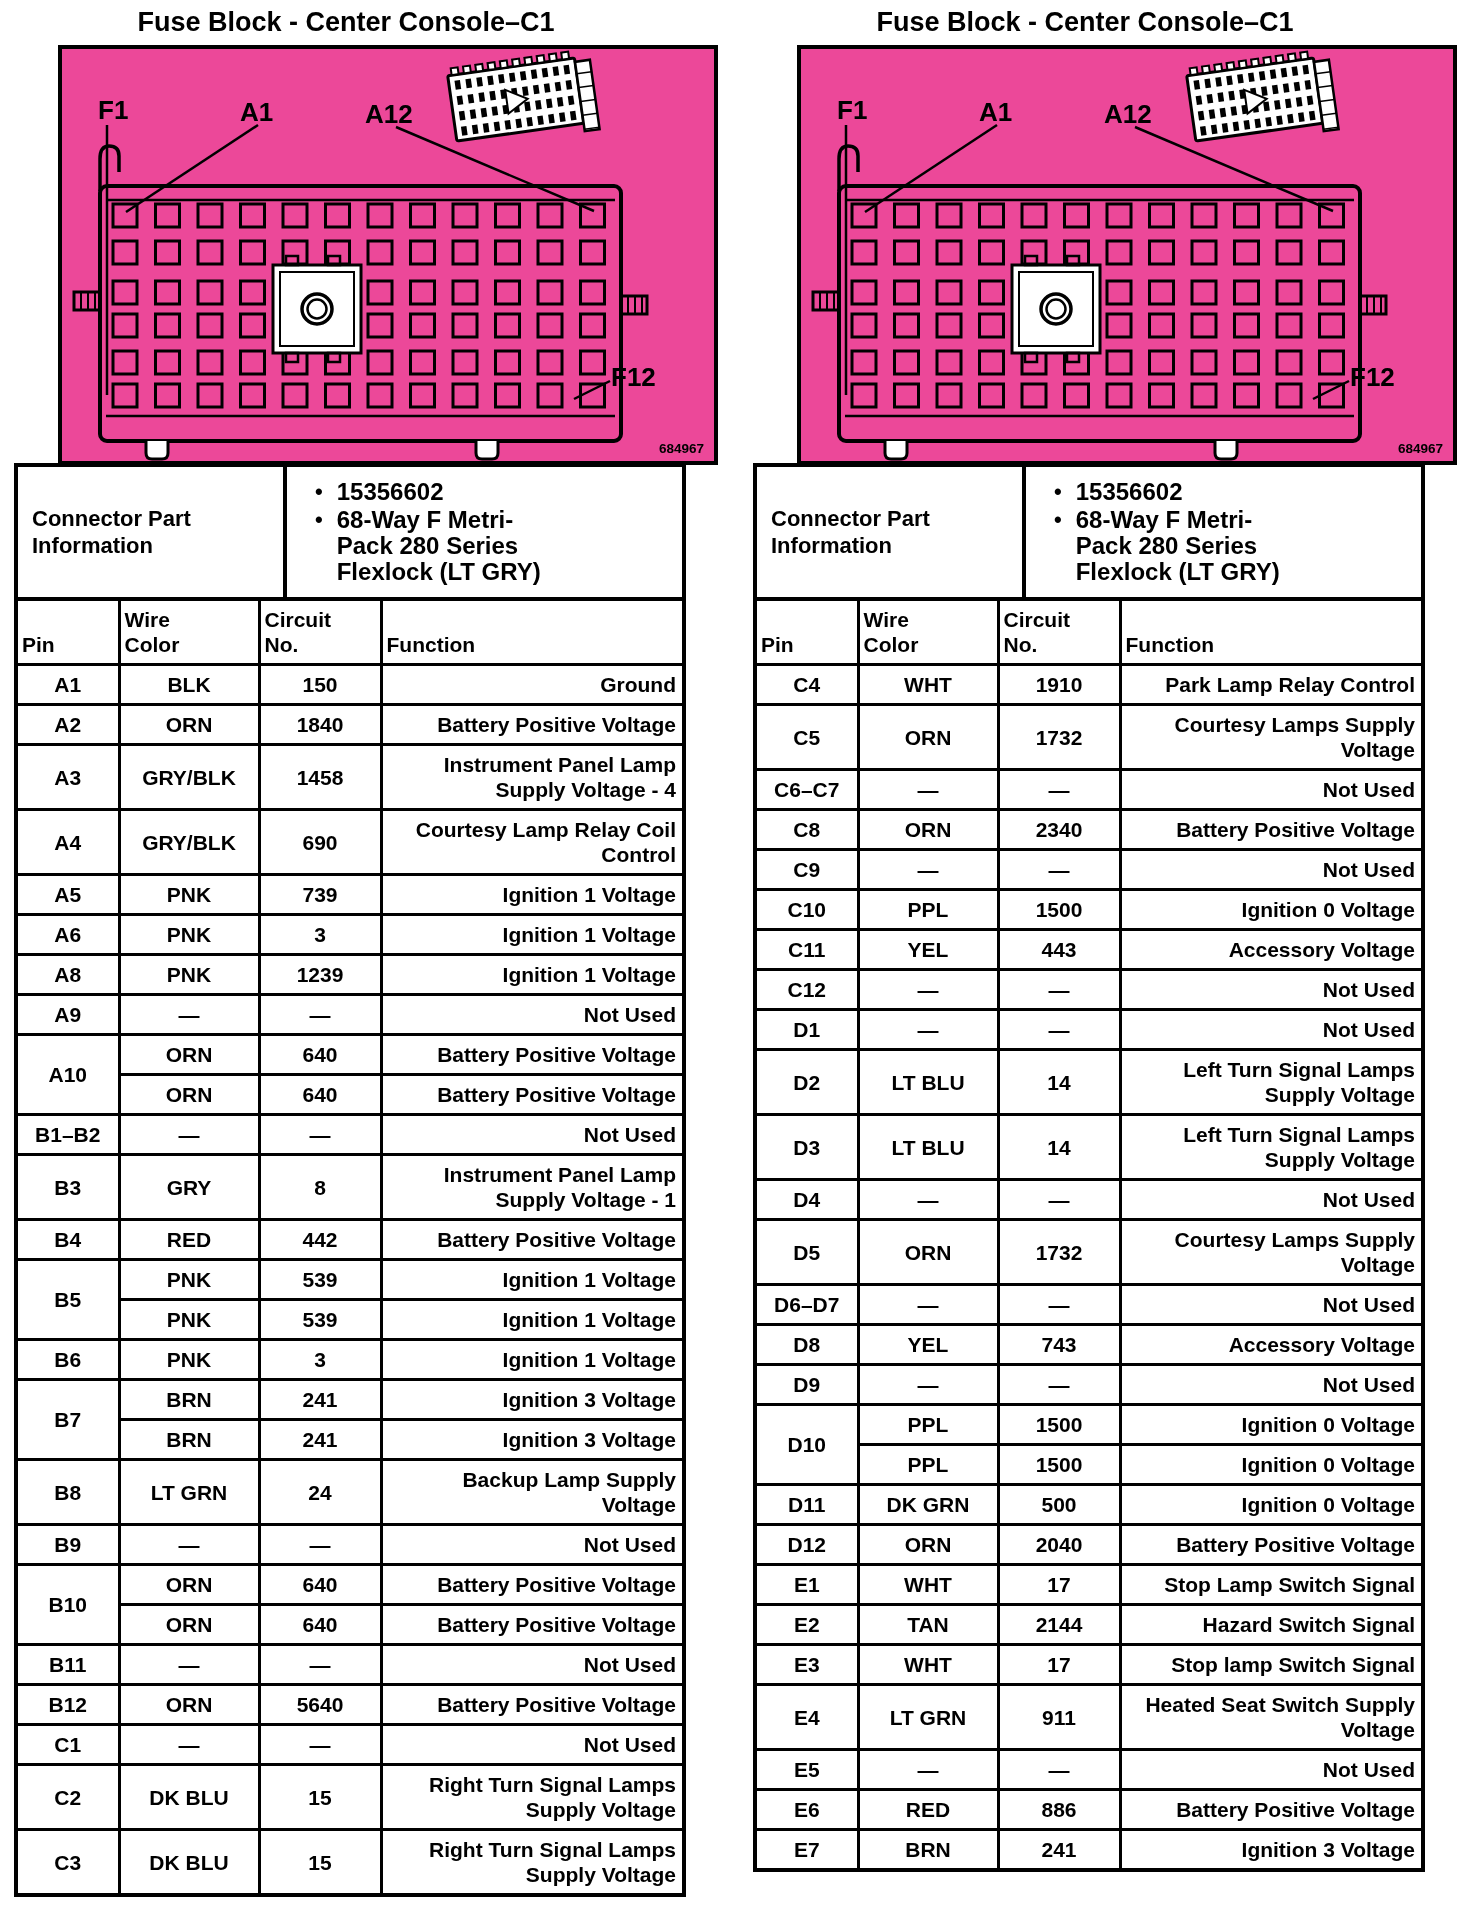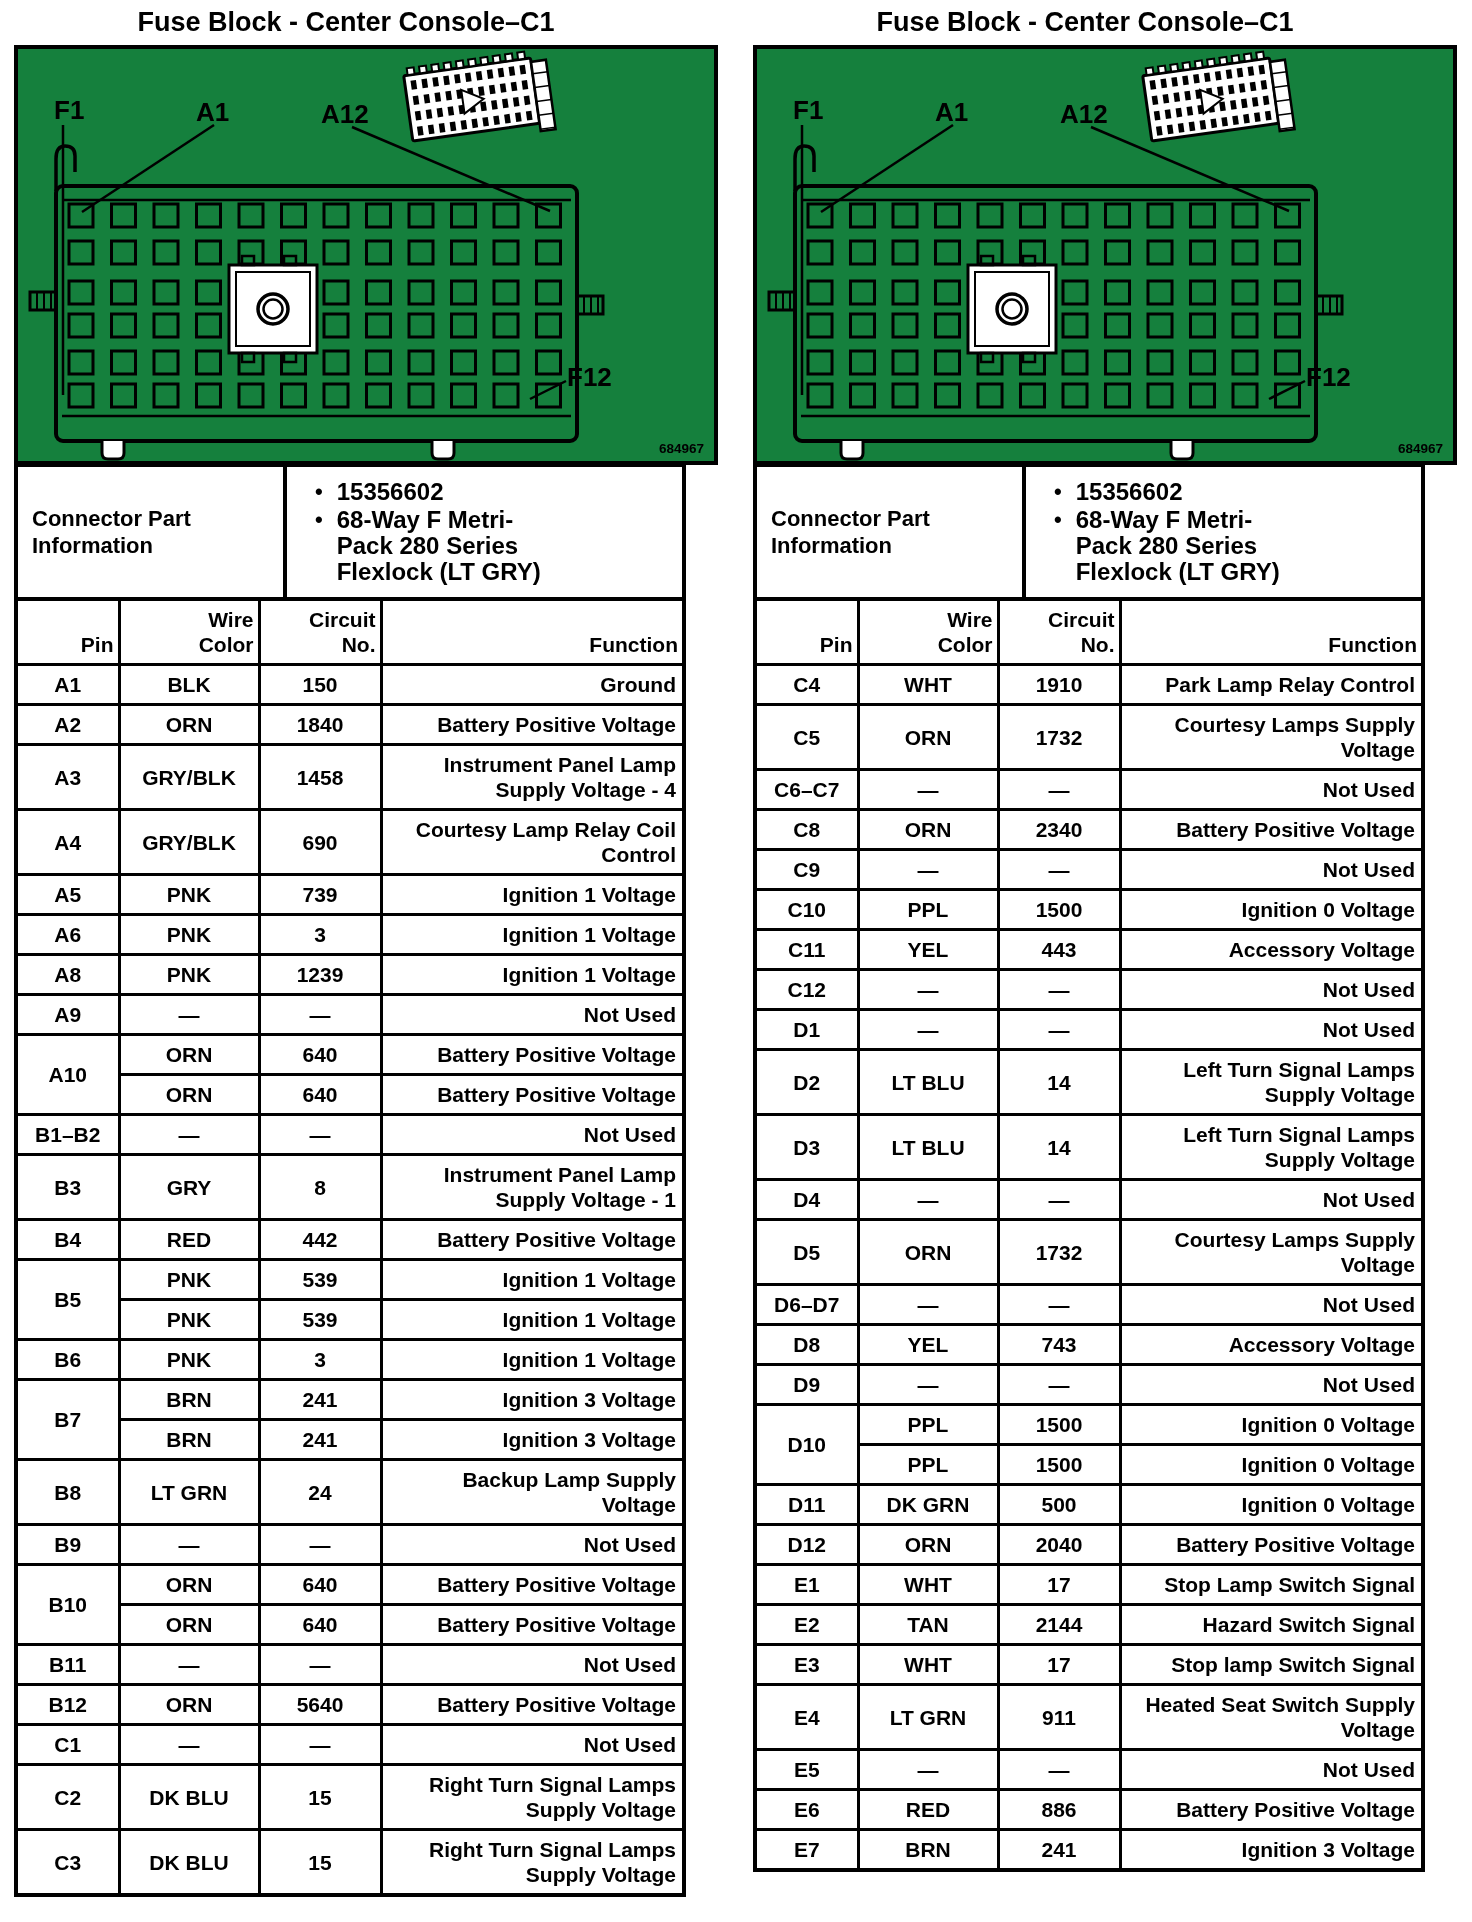--- a/index.html
+++ b/index.html
@@ -11,41 +11,42 @@
     -webkit-font-smoothing:antialiased;
   }
   .panel{position:absolute;top:6px;width:704px;}
   #panel-0{left:14px;}
   #panel-1{left:753px;}
   .title{
     font-size:27px;line-height:32px;margin:0 40px 7px 0;
     text-align:center;white-space:nowrap;
   }
   .diagram{
-    position:relative;border:4px solid #000;height:420px;background:#15803d;
+    position:relative;border:4px solid #000;height:420px;background:#ec4899;
     box-sizing:border-box;
+    margin-left:44px;
   }
   .diagram svg{position:absolute;left:0;top:0;}
   .pinlabel{position:absolute;font-size:26px;line-height:26px;}
   .fig-num{position:absolute;right:10px;bottom:5px;font-size:13.5px;font-weight:bold;text-align:center;}
 
   table{border-collapse:collapse;width:672px;table-layout:fixed;background:#fff;}
   .info{border:4px solid #000;margin-top:-2px;}
   .info td{border:4px solid #000;vertical-align:middle;}
   .info-left{
     width:237px;text-align:left;font-size:22px;line-height:27px;padding:8px 14px;
   }
   .info-right{padding:10px 6px 10px 28px;}
   .bullet{display:flex;align-items:flex-start;margin:2px 0;}
   .bullet .dot{font-size:22px;line-height:26px;margin-right:14px;}
   .bullet .btxt{font-size:24px;line-height:26px;max-width:232px;display:inline-block;}
 
   .pins{border:4px solid #000;margin-top:-4px;}
   .pins th,.pins td{border:3px solid #000;font-size:21px;line-height:25px;}
-  .pins th{vertical-align:bottom;text-align:right;padding:6px 4px;}
+  .pins th{vertical-align:bottom;text-align:left;padding:6px 4px;}
   .pins th .wrapnarrow{display:inline-block;max-width:78px;}
   .pins td{padding:6px 6px;}
   .pins td.ctr{text-align:center;}
   .pins td.fn{text-align:right;padding-left:10px;padding-right:6px;}
   col.c-pin{width:103px;}
   col.c-wire{width:140px;}
   col.c-circ{width:122px;}
 </style>
 </head>
 <body>

